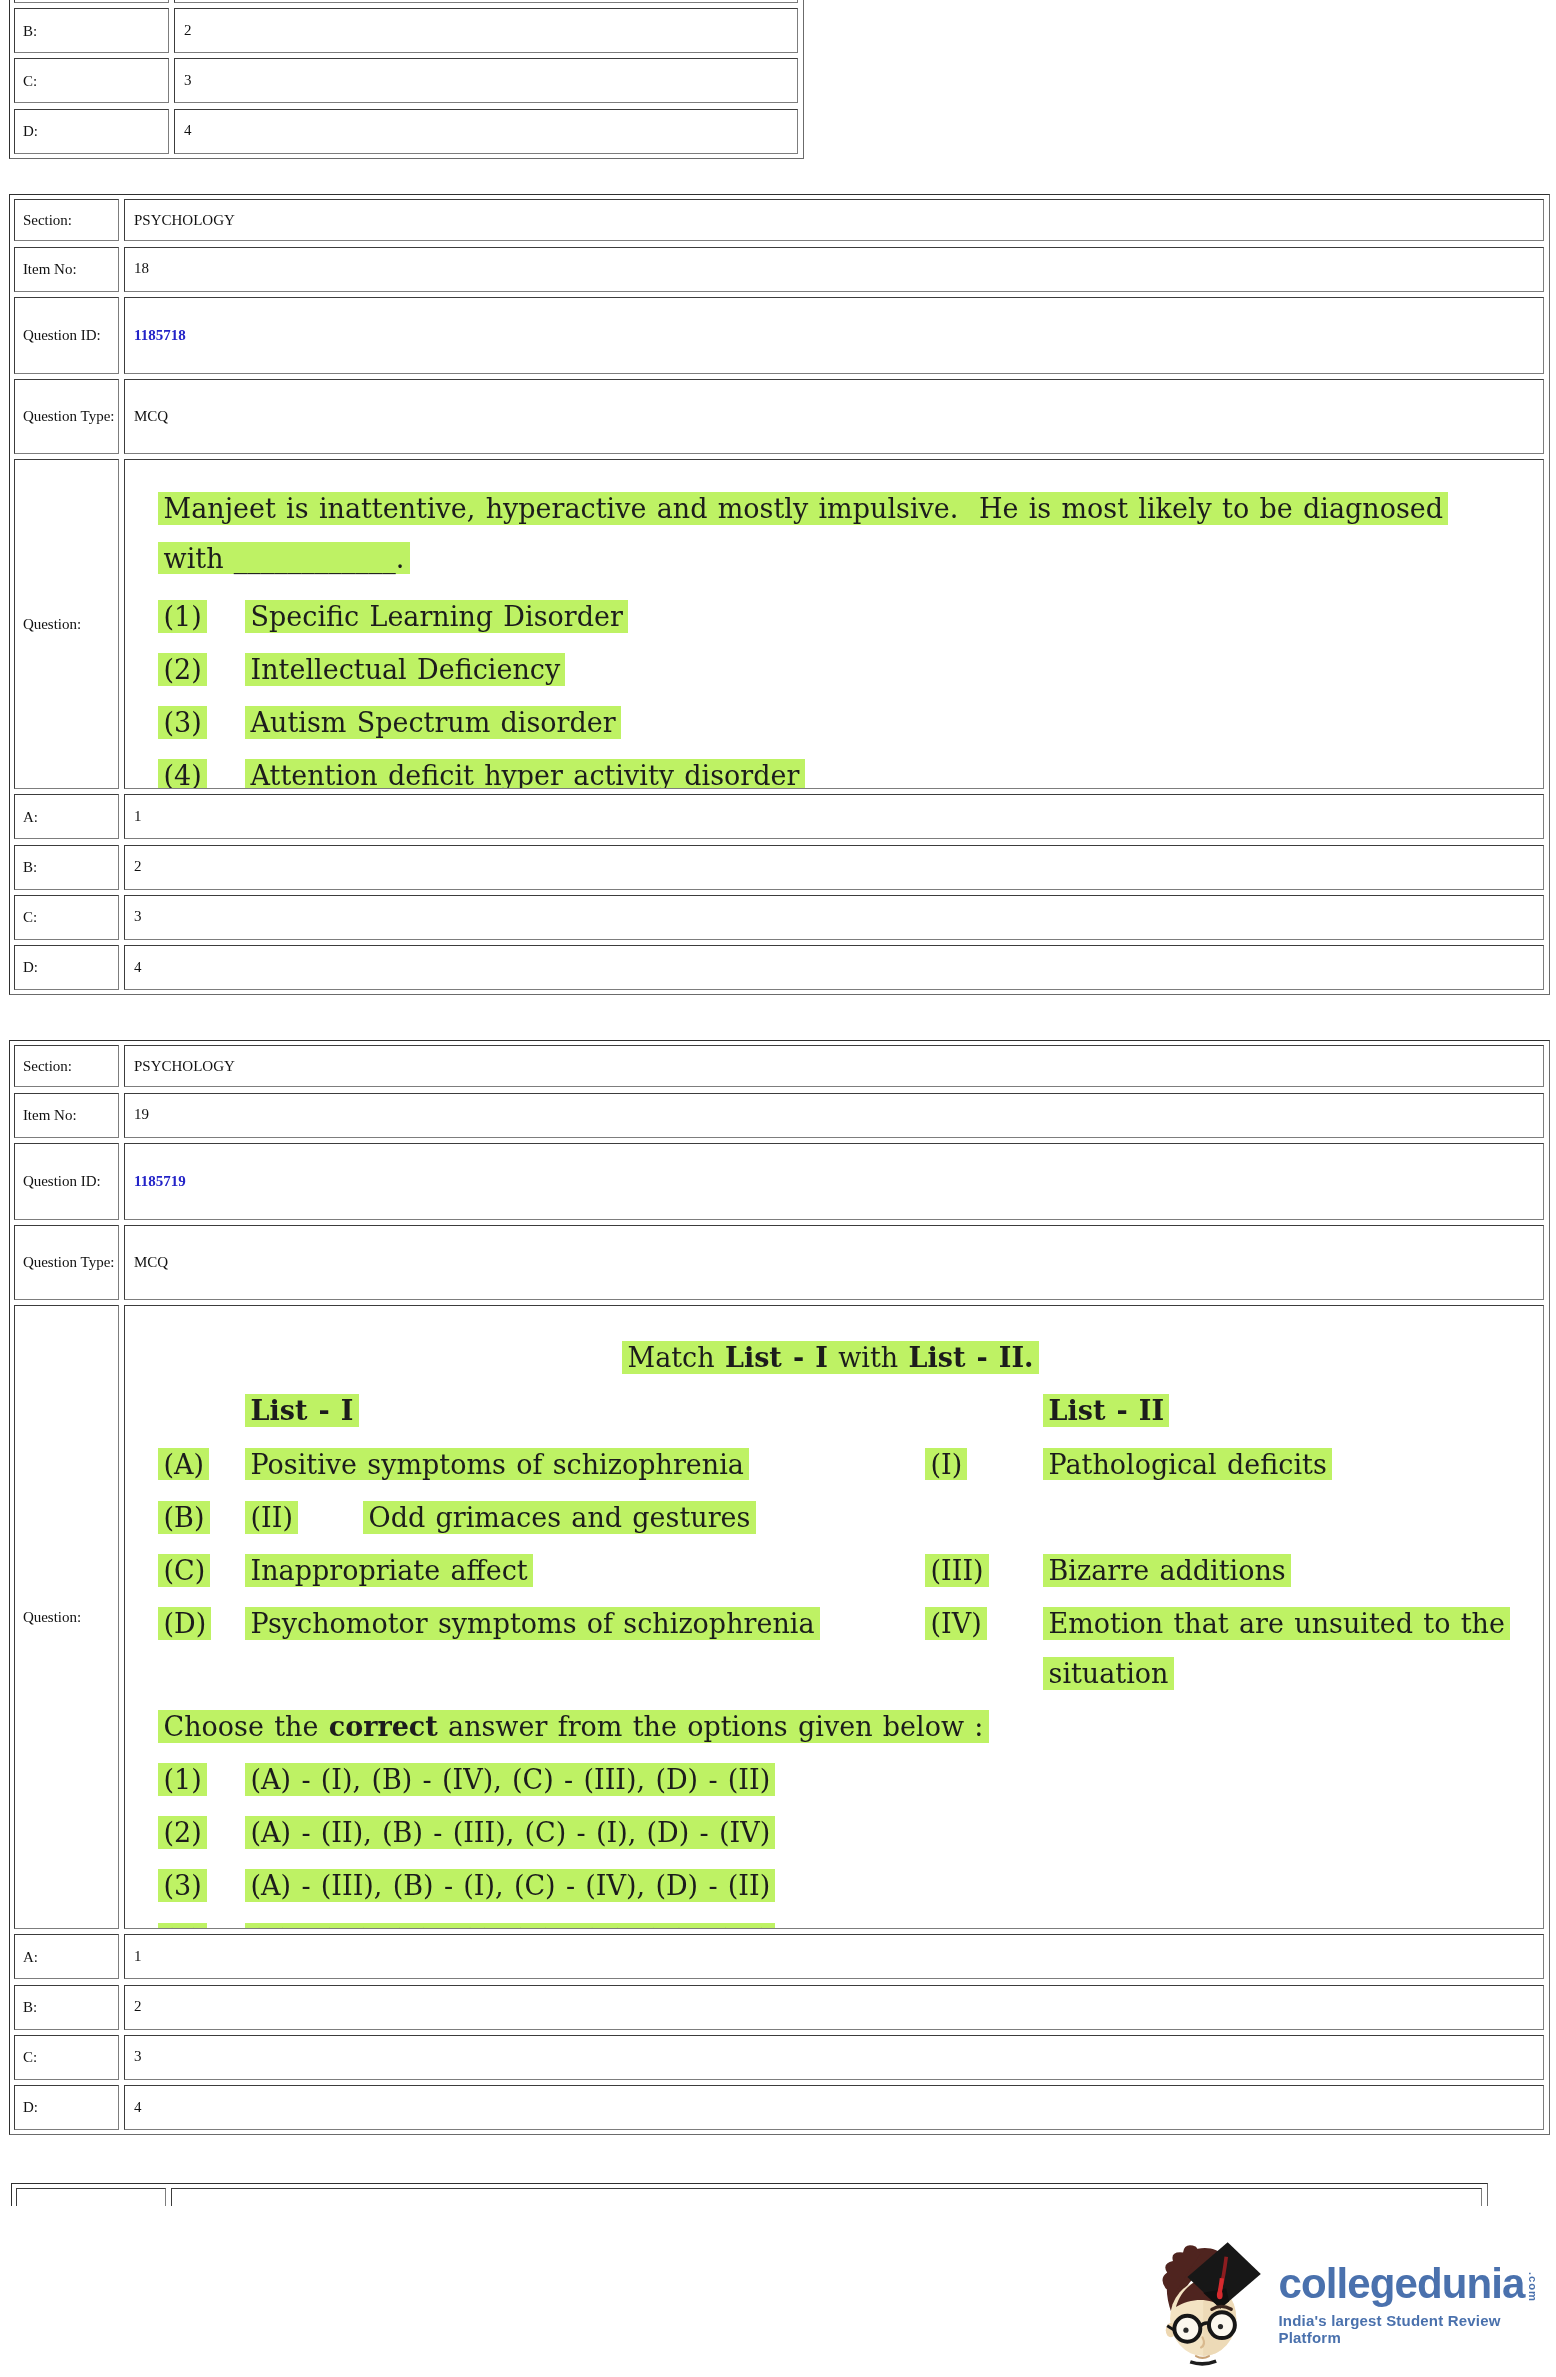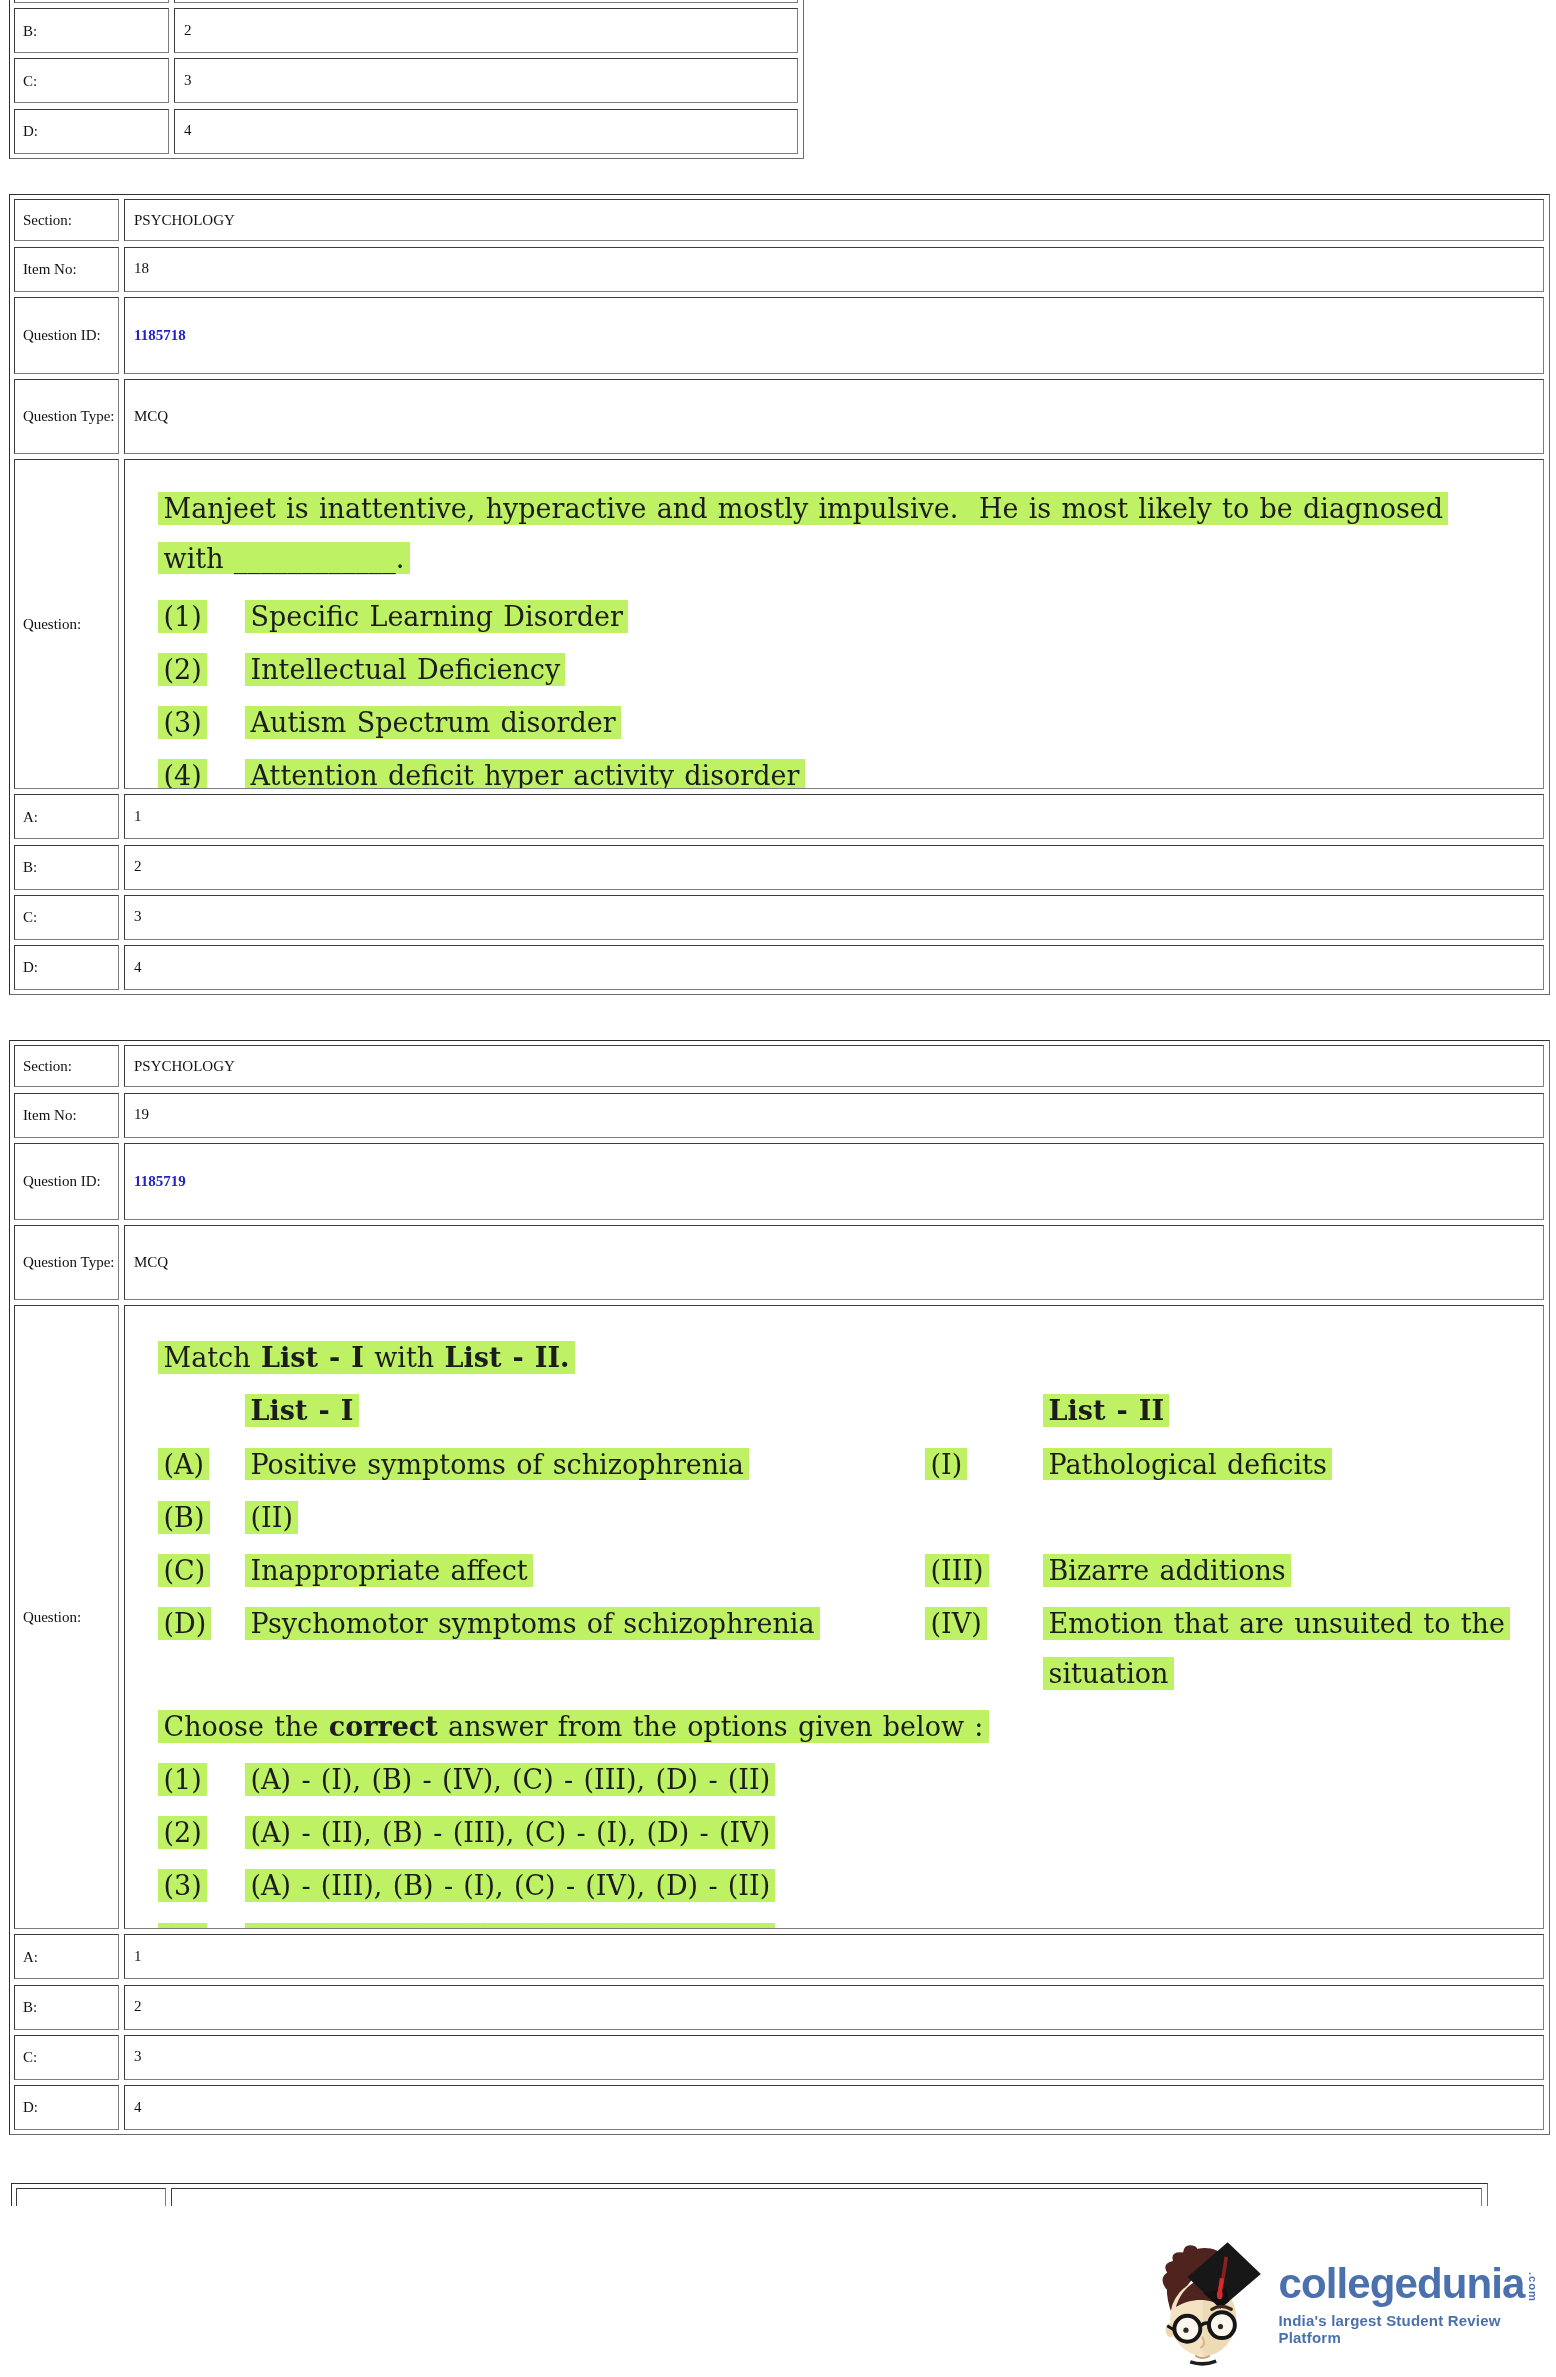--- a/index.html
+++ b/index.html
@@ -33,21 +33,21 @@
   .qcontent18{padding:21px 32px 0 24.4px;}
   .qcontent19{padding:24.4px 32px 0 24.4px;}
   .scan{font-family:"DejaVu Serif",serif;font-size:27px;line-height:1.84;color:#1c1c1c;word-spacing:1.7px;}
   .scanbg{background:#bef264;padding:0.9px 5.2px;-webkit-box-decoration-break:clone;box-decoration-break:clone;}
   .opt{display:flex;margin-bottom:3.5px;}
   .optnum{flex:0 0 87px;}
   .opts{margin-top:8.7px;}
   .mrow{display:flex;margin-bottom:3.5px;}
   .mc1{flex:0 0 87px;} .mc2{flex:0 0 680px;} .mc3{flex:0 0 118px;} .mc4{flex:0 0 475px;}
   .scan b{font-weight:bold;}
-  .intro{margin-bottom:3.5px;} .choose{margin:3.5px 0 3.5px 0;}
+  .intro{margin-bottom:3.5px;text-align:center;} .choose{margin:3.5px 0 3.5px 0;}
   
   .top-tbl{left:8.7px;top:0;width:795px;border-top:none;padding-top:0;}
   .top-tbl .lbl{flex:0 0 155px;}
   .trow.cut{margin-top:-42px;}
   
   .bottom-tbl{left:10.5px;top:2183px;width:1477px;height:23px;border-bottom:none;overflow:hidden;}
   .bottom-tbl .lbl{flex:0 0 150px;}
   
   .t18{left:8.7px;top:194px;width:1541px;}
   .t19{left:8.7px;top:1040px;width:1541px;}
@@ -180,20 +180,21 @@
         </div>
         <div class="scan mrow">
           <span class="mc1"><span class="scanbg">(A)</span></span>
           <span class="mc2"><span class="scanbg">Positive symptoms of schizophrenia</span></span>
           <span class="mc3"><span class="scanbg">(I)</span></span>
           <span class="mc4"><span class="scanbg">Pathological deficits</span></span>
         </div>
         <div class="scan mrow">
           <span class="mc1"><span class="scanbg">(B)</span></span>
           <span class="mc3"><span class="scanbg">(II)</span></span>
+          <span class="mc4"><span class="scanbg">Odd grimaces and gestures</span></span>
         </div>
         <div class="scan mrow">
           <span class="mc1"><span class="scanbg">(C)</span></span>
           <span class="mc2"><span class="scanbg">Inappropriate affect</span></span>
           <span class="mc3"><span class="scanbg">(III)</span></span>
           <span class="mc4"><span class="scanbg">Bizarre additions</span></span>
         </div>
         <div class="scan mrow">
           <span class="mc1"><span class="scanbg">(D)</span></span>
           <span class="mc2"><span class="scanbg">Psychomotor symptoms of schizophrenia</span></span>

